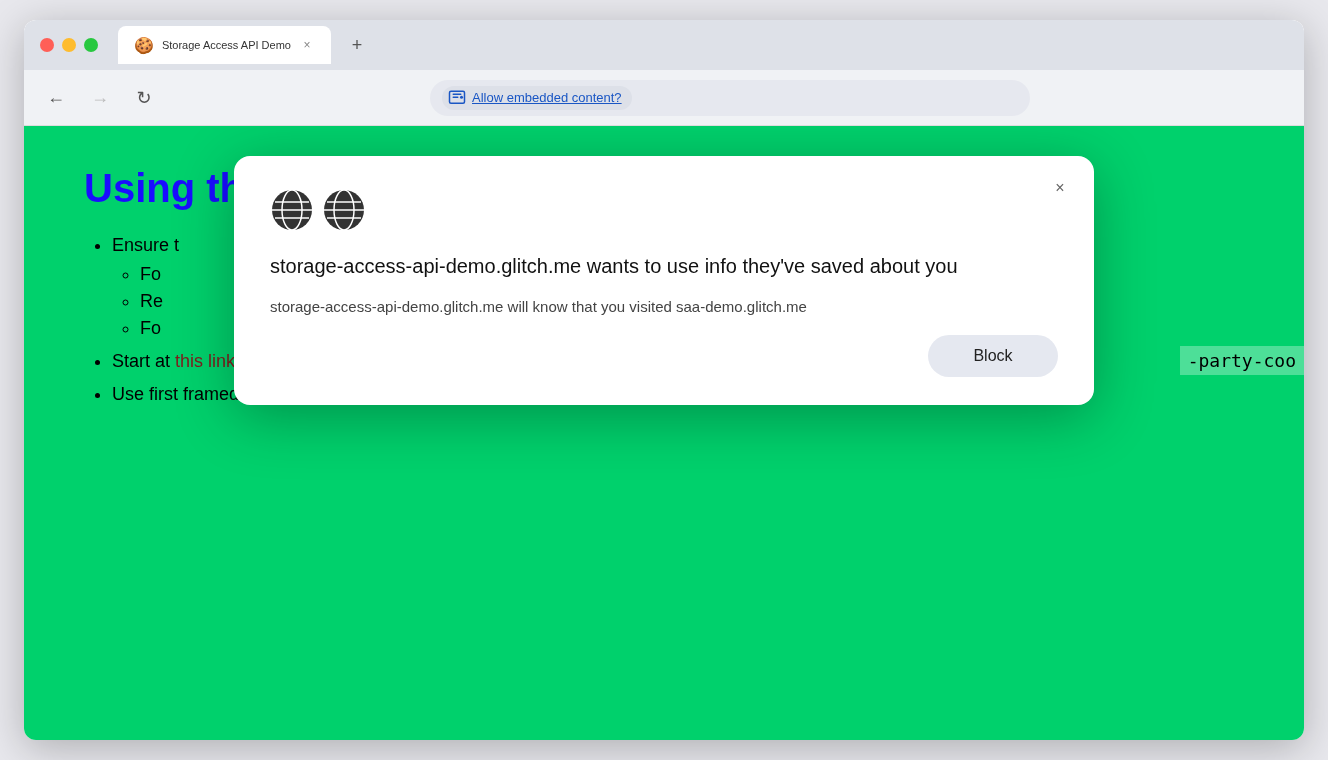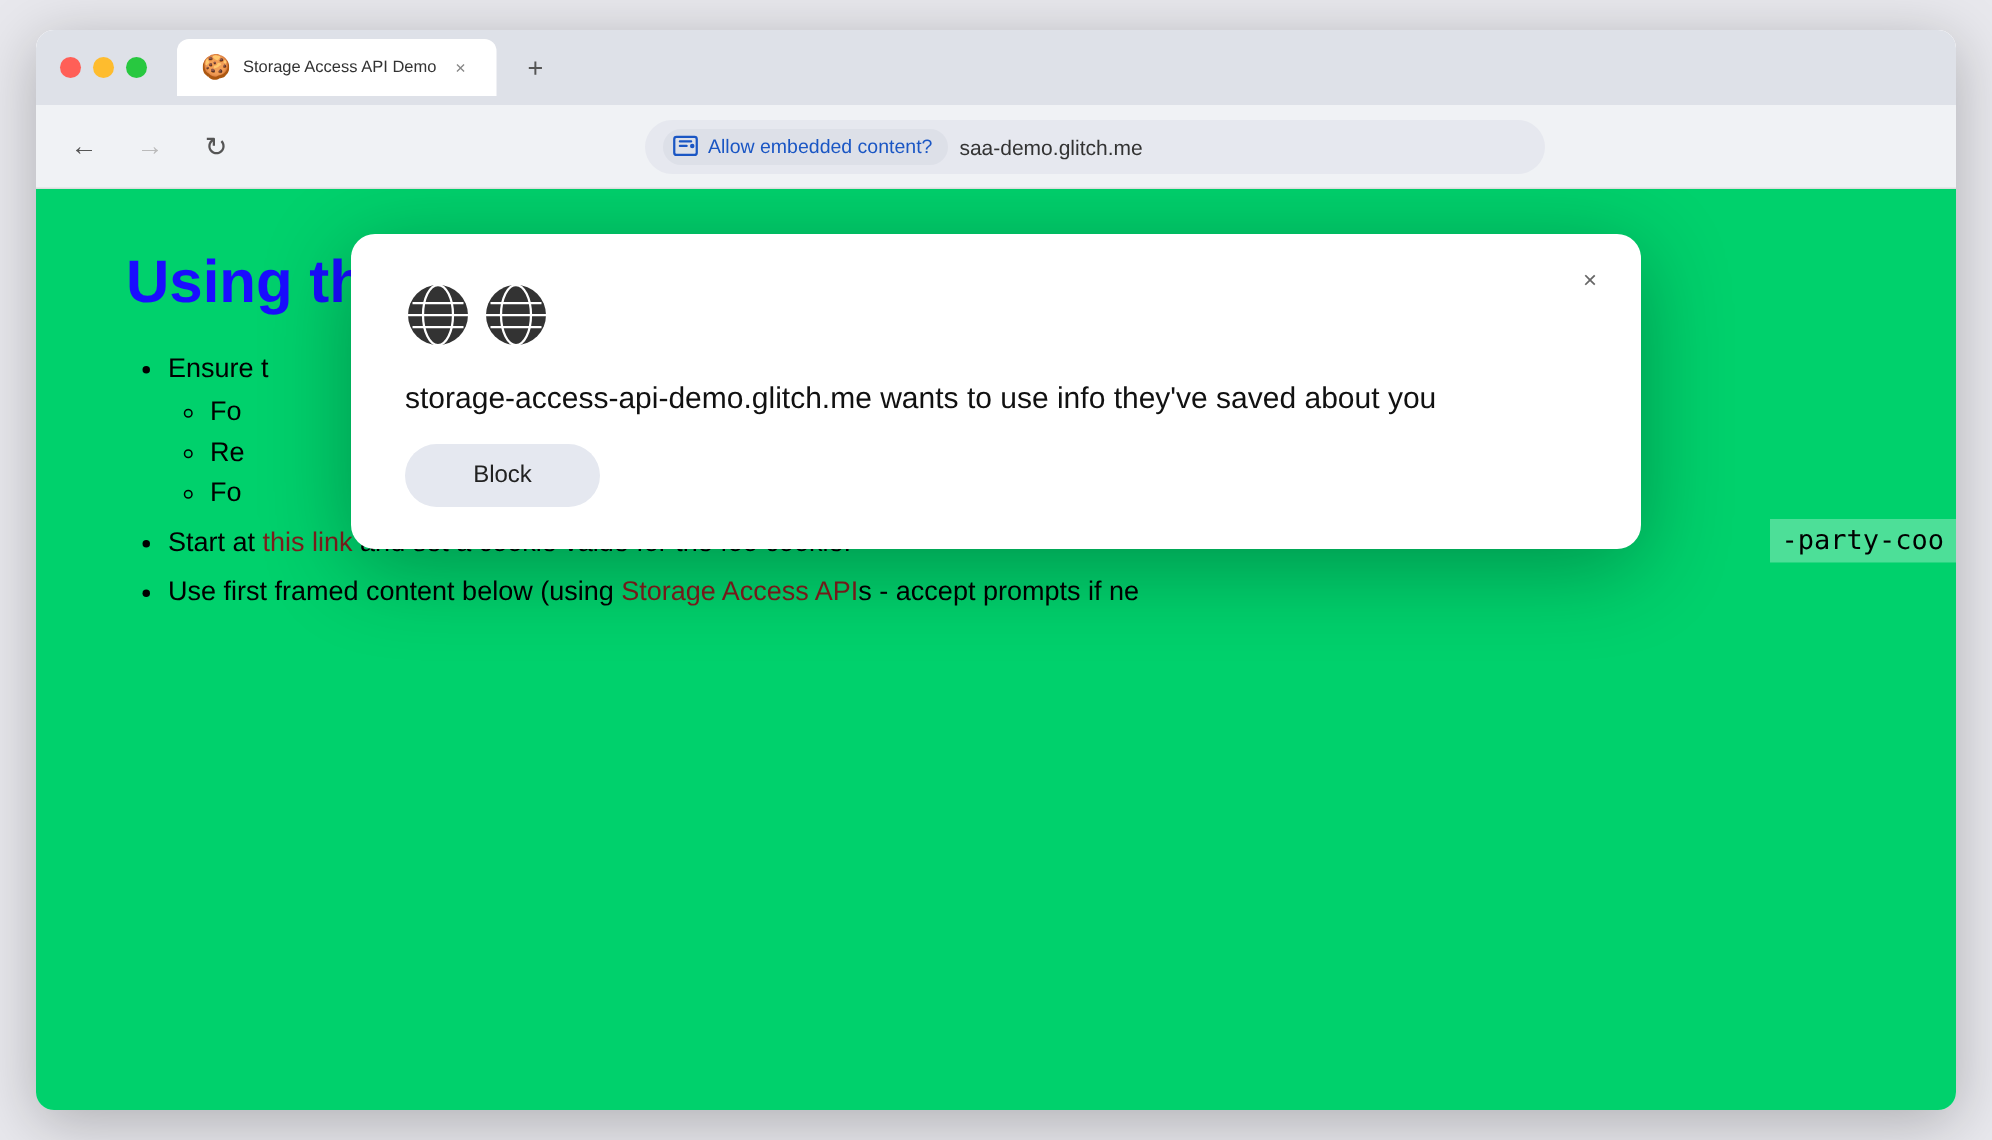--- a/index.html
+++ b/index.html
@@ -131,20 +131,21 @@
       display: flex;
       align-items: center;
       gap: 6px;
       background: #dde0e8;
       border-radius: 16px;
       padding: 3px 10px 3px 6px;
       font-size: 13px;
       color: #1a56c4;
       cursor: pointer;
       white-space: nowrap;
+      text-decoration: underline;
     }
     .permission-chip svg { flex-shrink: 0; }
 
     .address-text {
       font-size: 14px;
       color: #333;
       flex: 1;
     }
 
     
@@ -276,21 +277,21 @@
       color: #1a56c4;
       text-decoration: underline;
       font-size: 15px;
       cursor: pointer;
       display: inline-block;
       margin-bottom: 32px;
     }
 
     .dialog-actions {
       display: flex;
-      justify-content: flex-start;
+      justify-content: flex-end;
       gap: 16px;
     }
 
     .btn-action {
       padding: 12px 36px;
       border-radius: 24px;
       font-size: 16px;
       font-weight: 500;
       cursor: pointer;
       border: none;
@@ -325,21 +326,20 @@
 
     <div class="address-bar-container">
       <div class="permission-chip">
         <svg width="18" height="18" viewBox="0 0 24 24" fill="none">
           <rect x="2" y="3" width="20" height="16" rx="2" stroke="#1a56c4" stroke-width="2" fill="none"></rect>
           <path d="M7 7h10M7 11h6" stroke="#1a56c4" stroke-width="2" stroke-linecap="round"></path>
           <circle cx="18" cy="11" r="2" fill="#1a56c4"></circle>
         </svg>
         <span>Allow embedded content?</span>
       </div>
-      <span class="address-text">saa-demo.glitch.me</span>
     </div>
   </div>
 
   <div class="page-content">
 
     <div class="right-code">-party-coo</div>
 
     <div class="page-heading">Using thi</div>
 
     <ul class="page-list">
@@ -375,20 +375,21 @@
           <svg class="globe-icon" viewBox="0 0 44 44">
             <circle cx="22" cy="22" r="20" fill="#333"></circle>
             <ellipse cx="22" cy="22" rx="10" ry="20" fill="none" stroke="#fff" stroke-width="1.5"></ellipse>
             <line x1="2" y1="22" x2="42" y2="22" stroke="#fff" stroke-width="1.5"></line>
             <line x1="5" y1="14" x2="39" y2="14" stroke="#fff" stroke-width="1.5"></line>
             <line x1="5" y1="30" x2="39" y2="30" stroke="#fff" stroke-width="1.5"></line>
           </svg>
         </div>
 
         <div class="dialog-title">storage-access-api-demo.glitch.me wants to use info they've saved about you</div>
+        <div class="dialog-body">storage-access-api-demo.glitch.me will know that you visited saa-demo.glitch.me</div>
 
         <div class="dialog-actions">
           <button class="btn-action">Block</button>
         </div>
 
       </div>
     </div>
   </div>
 
 </div>

